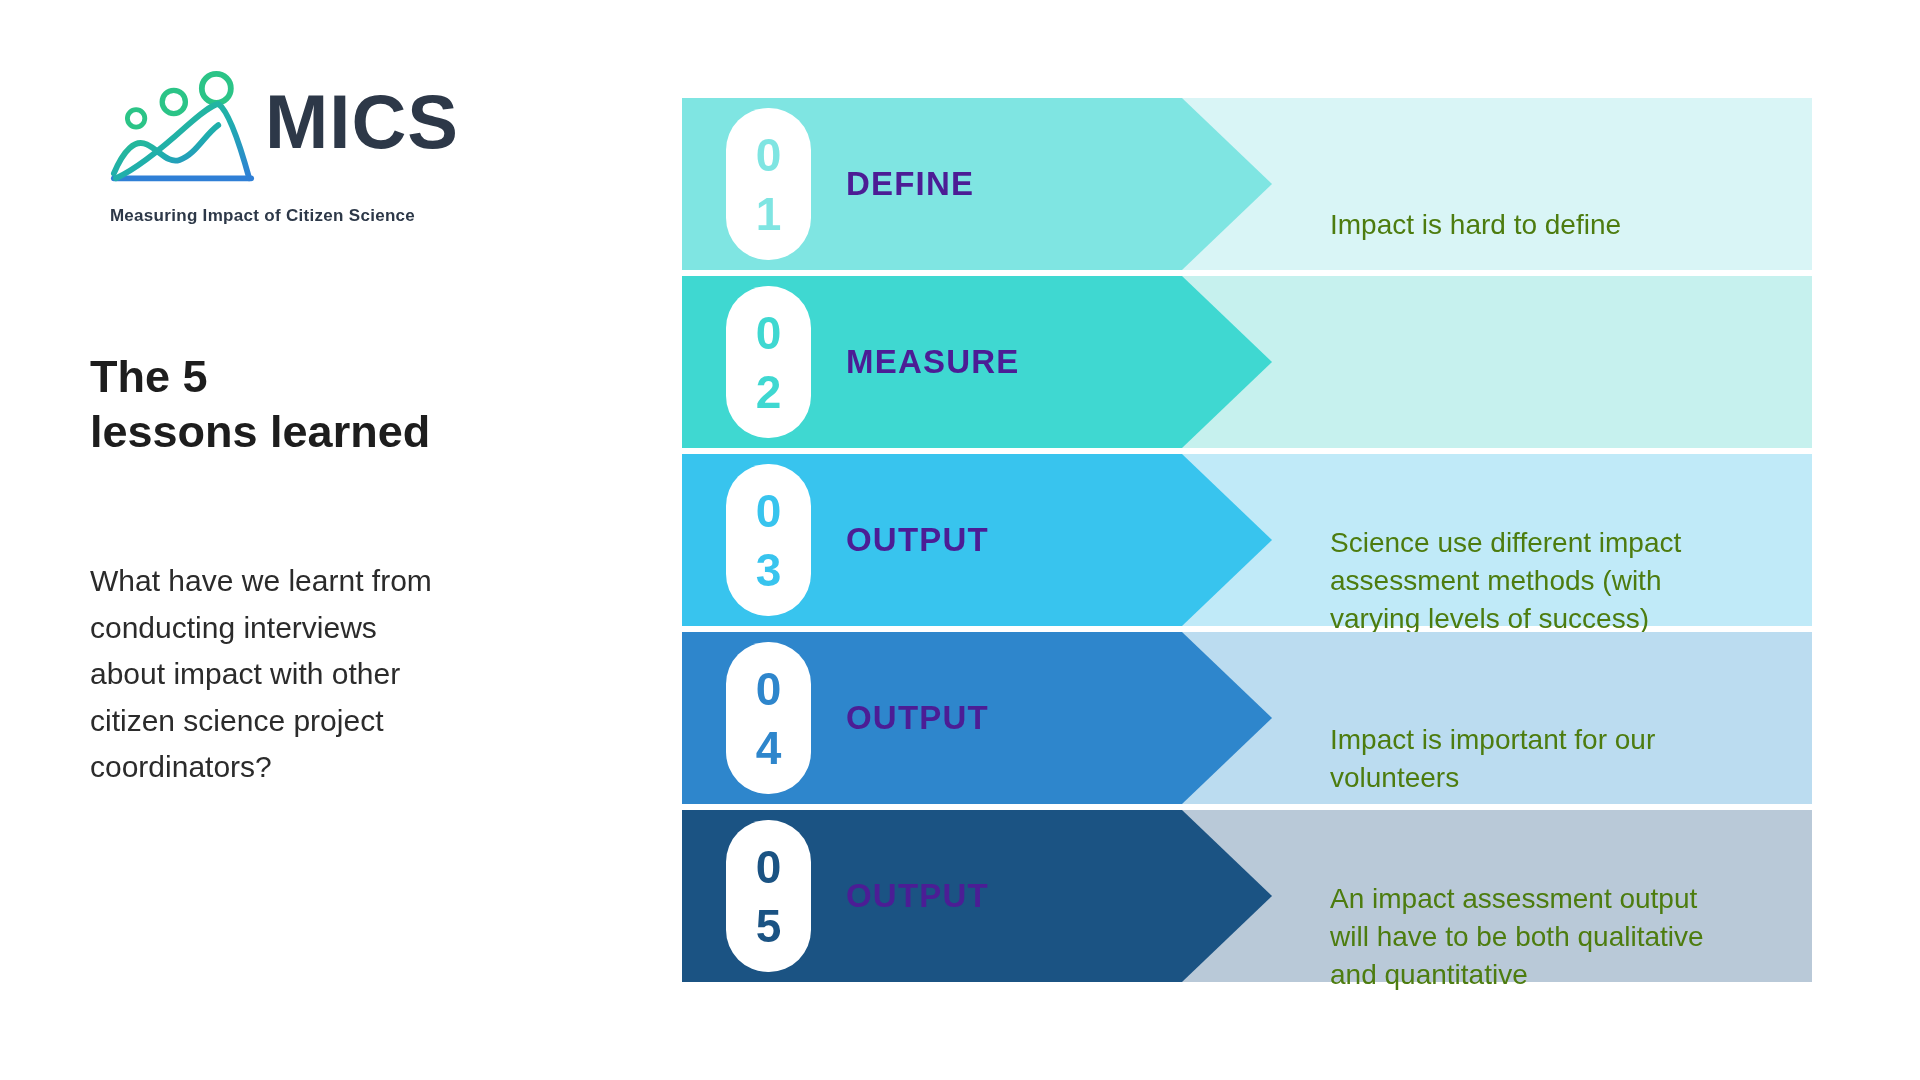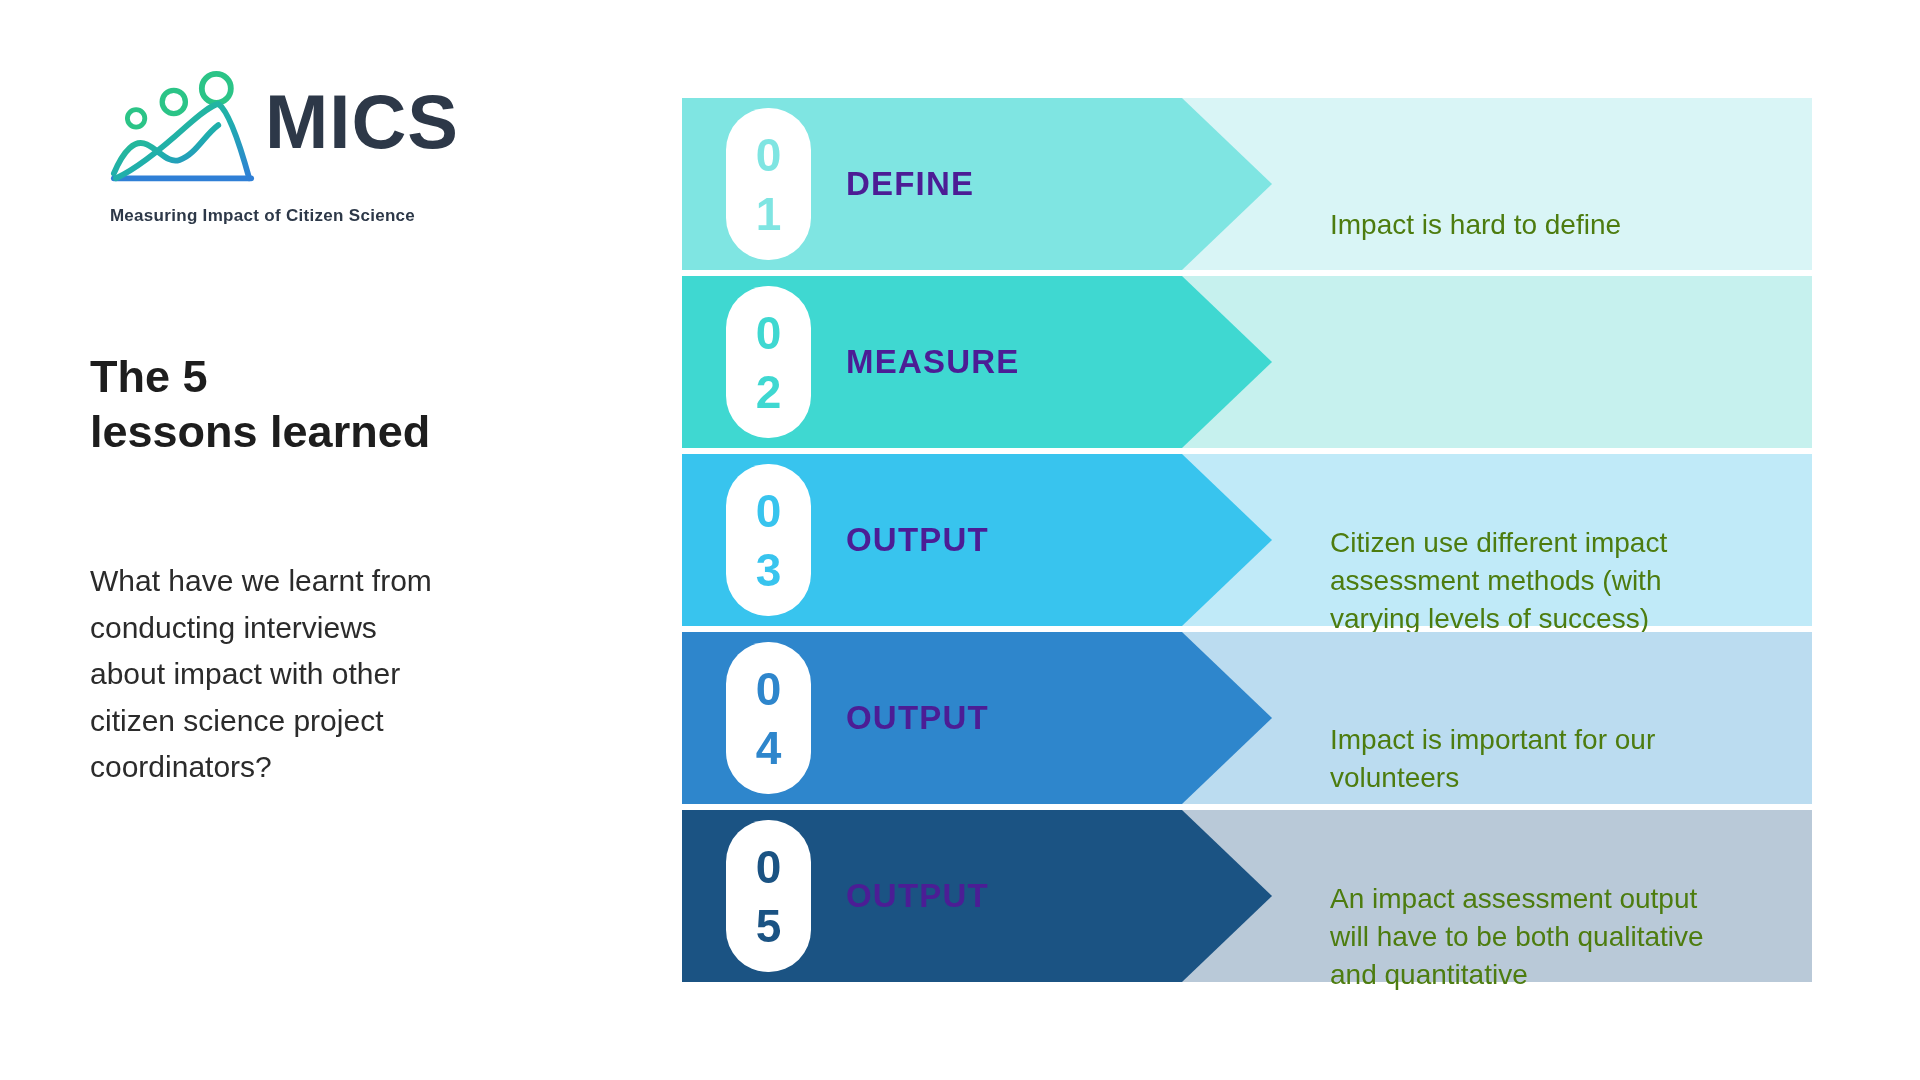--- a/index.html
+++ b/index.html
@@ -202,21 +202,21 @@
   </div>
 
   <div class="row" style="--solid: #38C4EE; --light: #C0EAF8;">
     <div class="light-band"></div>
     <div class="chevron"></div>
     <div class="pill">
       <span class="digit">0</span>
       <span class="digit">3</span>
     </div>
     <div class="label">OUTPUT</div>
-    <div class="desc">Citizen use different impact
+    <div class="desc">Science use different impact
 assessment methods (with
 varying levels of success)</div>
   </div>
 
   <div class="row" style="--solid: #2E86CC; --light: #BBDCF0;">
     <div class="light-band"></div>
     <div class="chevron"></div>
     <div class="pill">
       <span class="digit">0</span>
       <span class="digit">4</span>

